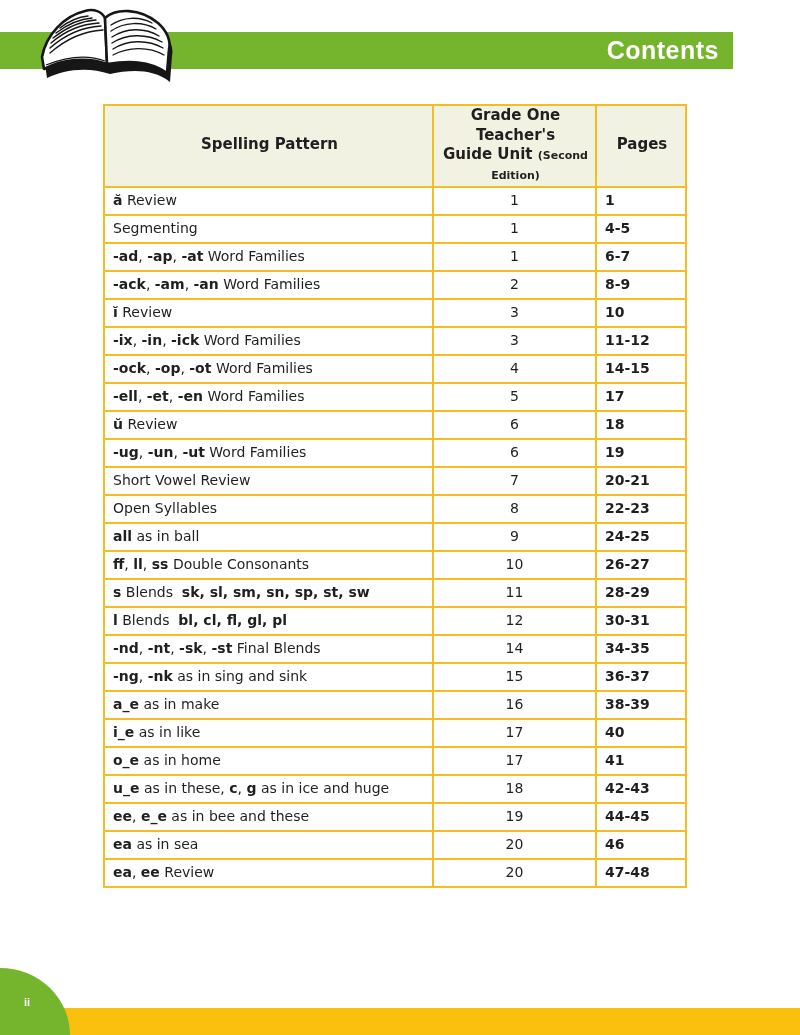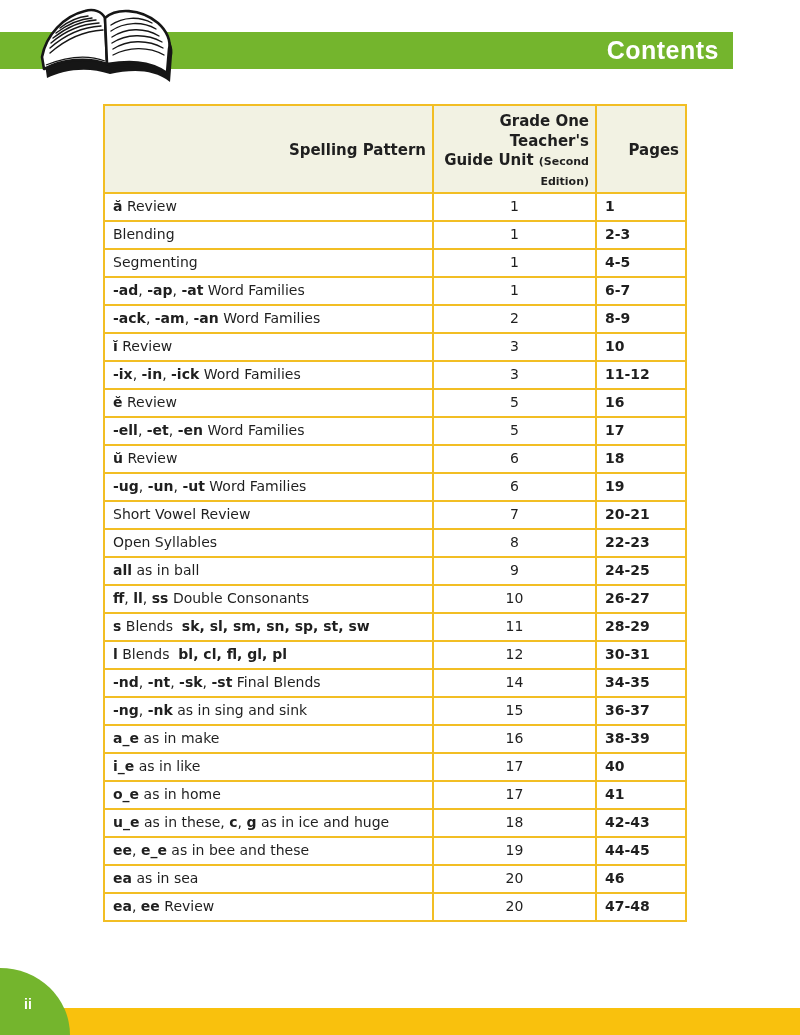--- a/index.html
+++ b/index.html
@@ -23,36 +23,36 @@
 
   .book{position:absolute;top:3px;left:28px;width:150px;height:88px;z-index:3;}
 
   
   table.contents{position:absolute;top:104px;left:103px;width:582px;
                  border-collapse:collapse;table-layout:fixed;}
   table.contents th, table.contents td{border:2px solid var(--yellow-border);
                  box-sizing:border-box;vertical-align:middle;}
   thead tr{height:48px;}
   tbody tr{height:28px;background:#ffffff;}
-  th{background:var(--header-bg);text-align:right;font-weight:bold;font-size:15px;
-     color:var(--text);padding:6px 6px 2px 8px;line-height:1.3;}
+  th{background:var(--header-bg);text-align:center;font-weight:bold;font-size:15px;
+     color:var(--text);padding:0 6px 2px 8px;line-height:1.3;}
   th .hdr-small{font-size:11px;font-weight:bold;}
   td{font-size:14px;line-height:1.1;}
   td.pattern{padding:0 4px 0 8px;white-space:pre-wrap;font-weight:400;}
   td.pattern .b{font-weight:700;}
   td.unit{text-align:center;padding:0 2px;}
   td.pages{padding:0 4px 0 8px;font-weight:700;}
 
   
   .footer-bar{position:absolute;left:0;bottom:0;width:800px;height:27px;
               background:var(--yellow-bar);z-index:1;}
   .footer-corner{position:absolute;left:0;bottom:0;width:70px;height:67px;
                  background:var(--green);border-top-right-radius:100% 100%;z-index:2;}
   .page-num{position:absolute;left:24px;top:996px;z-index:4;color:#ffffff;
-            font-weight:bold;font-size:14px;font-family:"Liberation Sans", sans-serif;}
+            font-weight:bold;font-size:11px;font-family:"Liberation Sans", sans-serif;}
 </style>
 </head>
 <body>
 
 <div class="page">
 
   <div class="banner">
     <span class="banner-title">Contents</span>
   </div>
 
@@ -111,25 +111,20 @@
         </th>
       </tr>
     </thead>
     <tbody id="rows">
         <tr>
           <td class="pattern"><span class="b">ă</span><span> Review</span></td>
           <td class="unit">1</td>
           <td class="pages">1</td>
         </tr>
         <tr>
-          <td class="pattern"><span>Blending</span></td>
-          <td class="unit">1</td>
-          <td class="pages">2-3</td>
-        </tr>
-        <tr>
           <td class="pattern"><span>Segmenting</span></td>
           <td class="unit">1</td>
           <td class="pages">4-5</td>
         </tr>
         <tr>
           <td class="pattern"><span class="b">-ad</span><span>, </span><span class="b">-ap</span><span>, </span><span class="b">-at</span><span> Word Families</span></td>
           <td class="unit">1</td>
           <td class="pages">6-7</td>
         </tr>
         <tr>
@@ -141,23 +136,23 @@
           <td class="pattern"><span class="b">ĭ</span><span> Review</span></td>
           <td class="unit">3</td>
           <td class="pages">10</td>
         </tr>
         <tr>
           <td class="pattern"><span class="b">-ix</span><span>, </span><span class="b">-in</span><span>, </span><span class="b">-ick</span><span> Word Families</span></td>
           <td class="unit">3</td>
           <td class="pages">11-12</td>
         </tr>
         <tr>
-          <td class="pattern"><span class="b">ĕ</span><span> Review</span></td>
-          <td class="unit">5</td>
-          <td class="pages">16</td>
+          <td class="pattern"><span class="b">-ock</span><span>, </span><span class="b">-op</span><span>, </span><span class="b">-ot</span><span> Word Families</span></td>
+          <td class="unit">4</td>
+          <td class="pages">14-15</td>
         </tr>
         <tr>
           <td class="pattern"><span class="b">-ell</span><span>, </span><span class="b">-et</span><span>, </span><span class="b">-en</span><span> Word Families</span></td>
           <td class="unit">5</td>
           <td class="pages">17</td>
         </tr>
         <tr>
           <td class="pattern"><span class="b">ŭ</span><span> Review</span></td>
           <td class="unit">6</td>
           <td class="pages">18</td>

